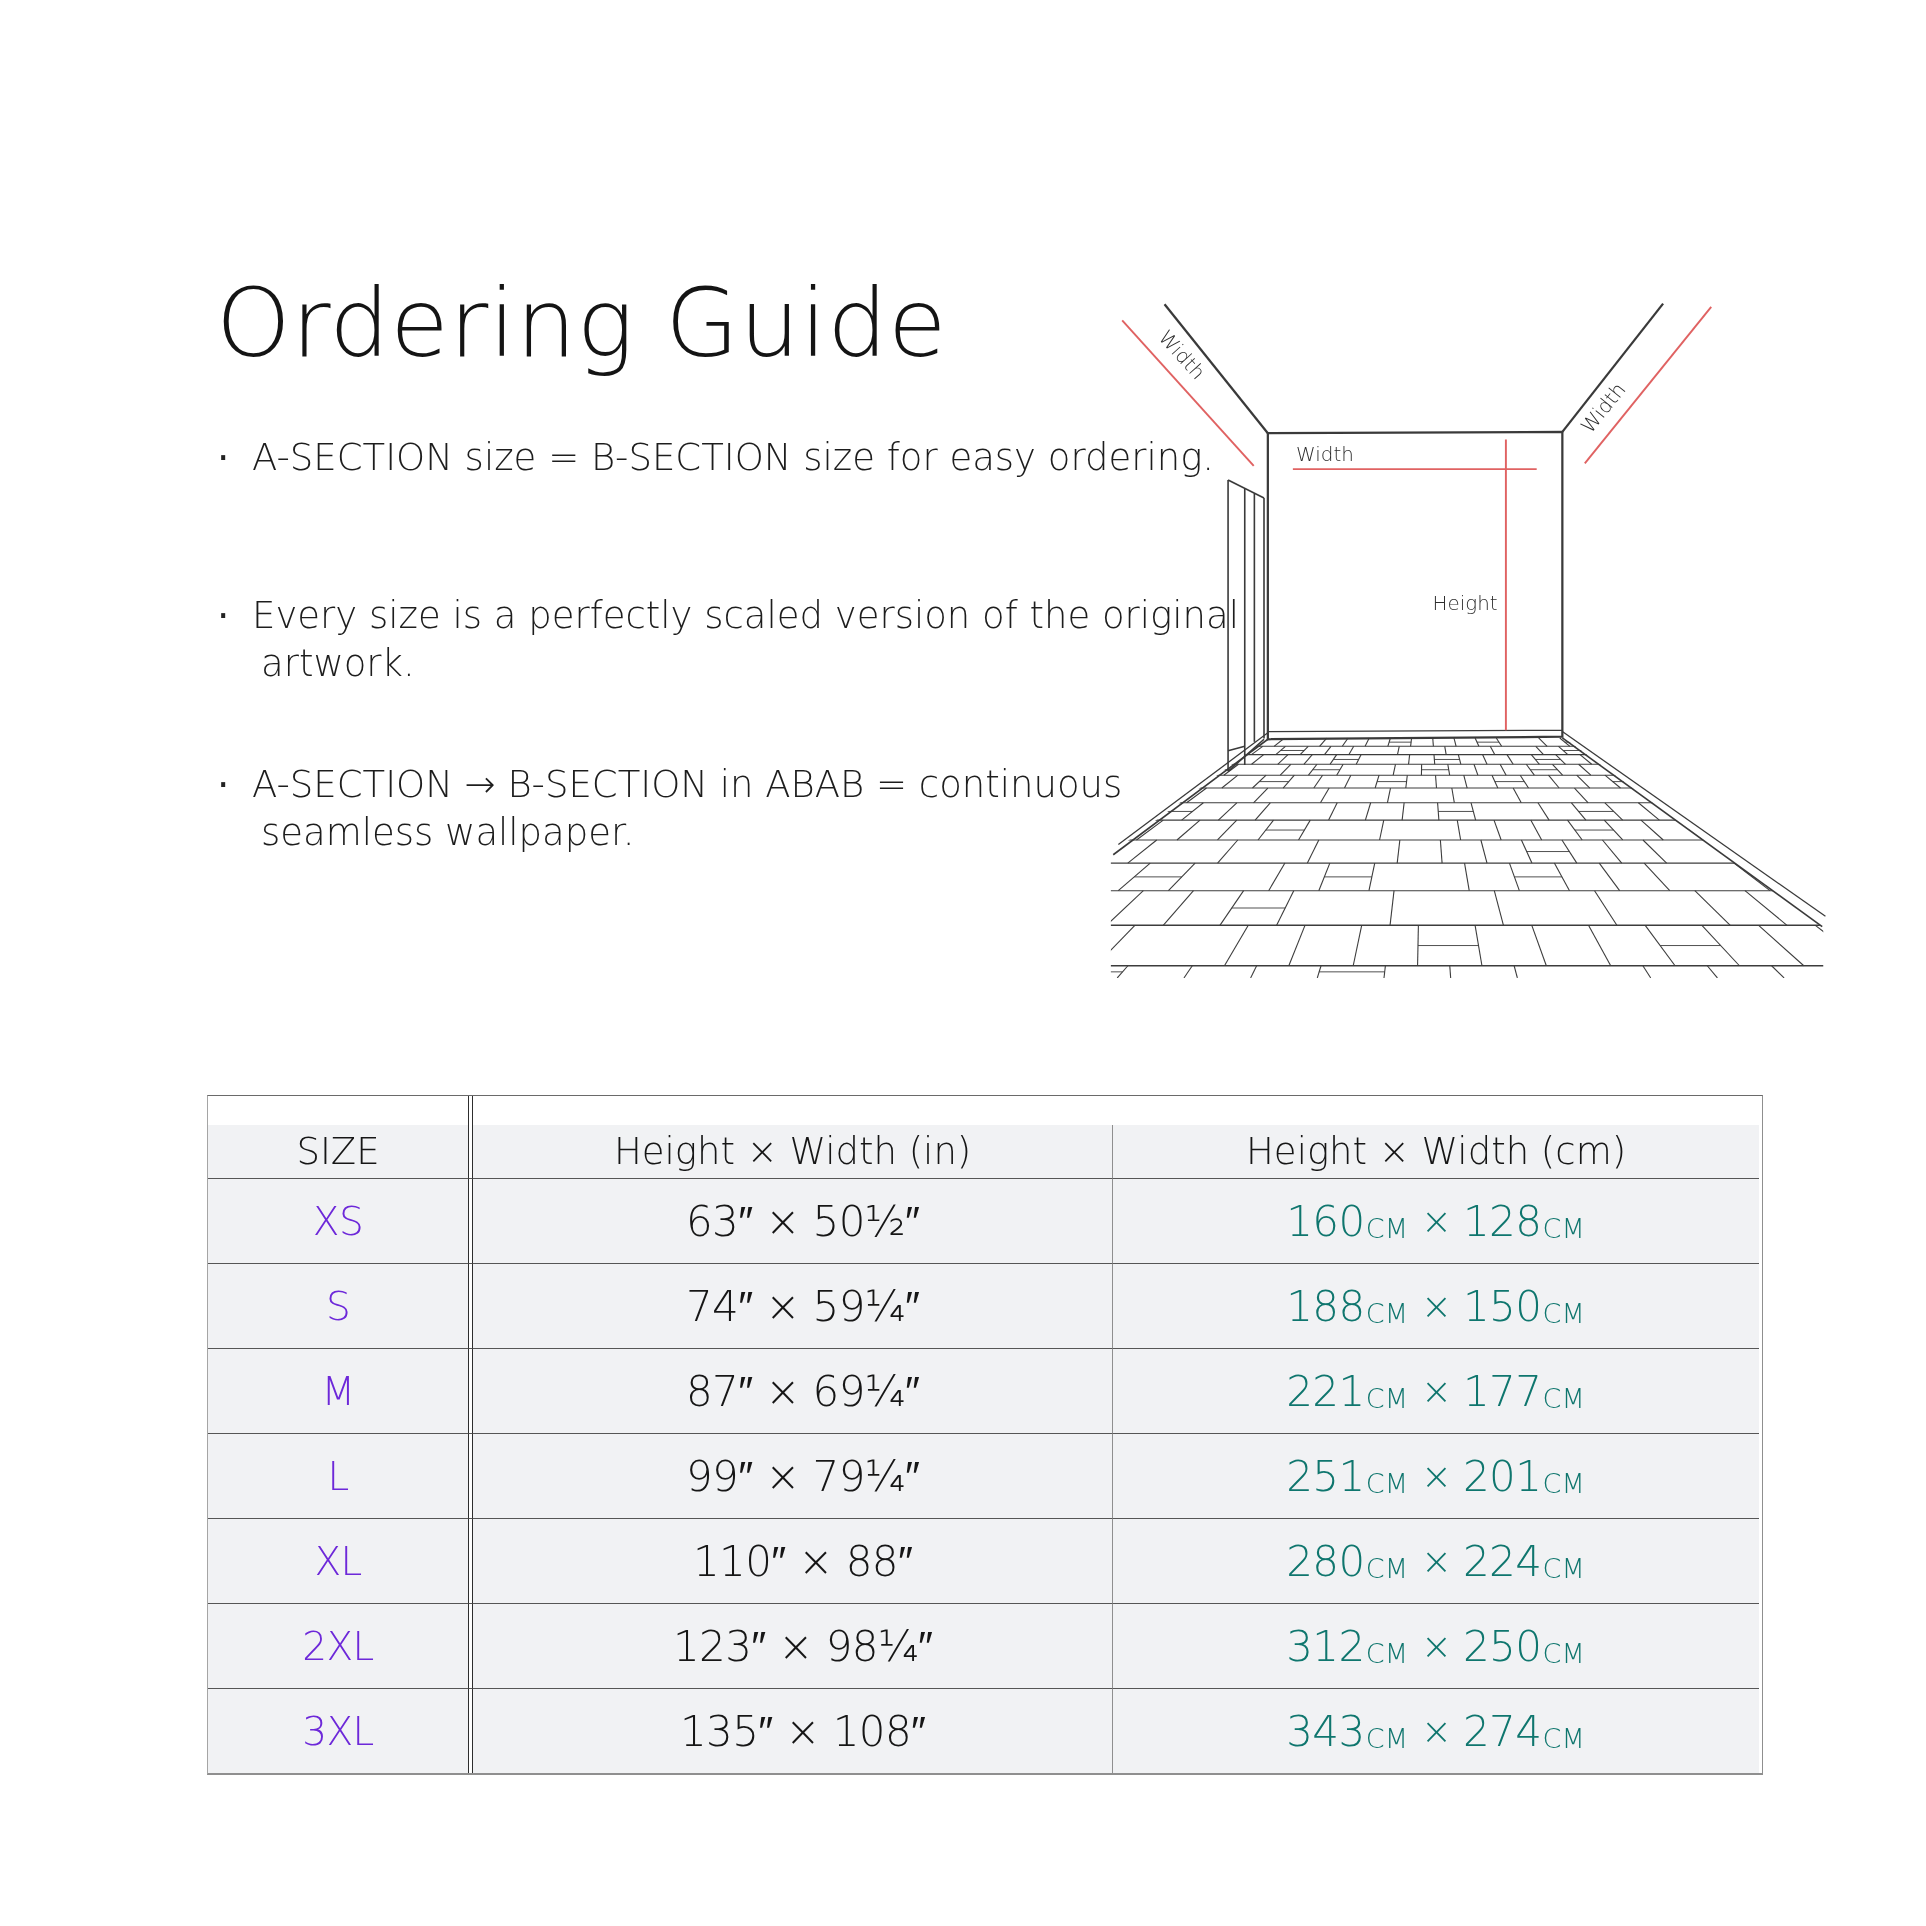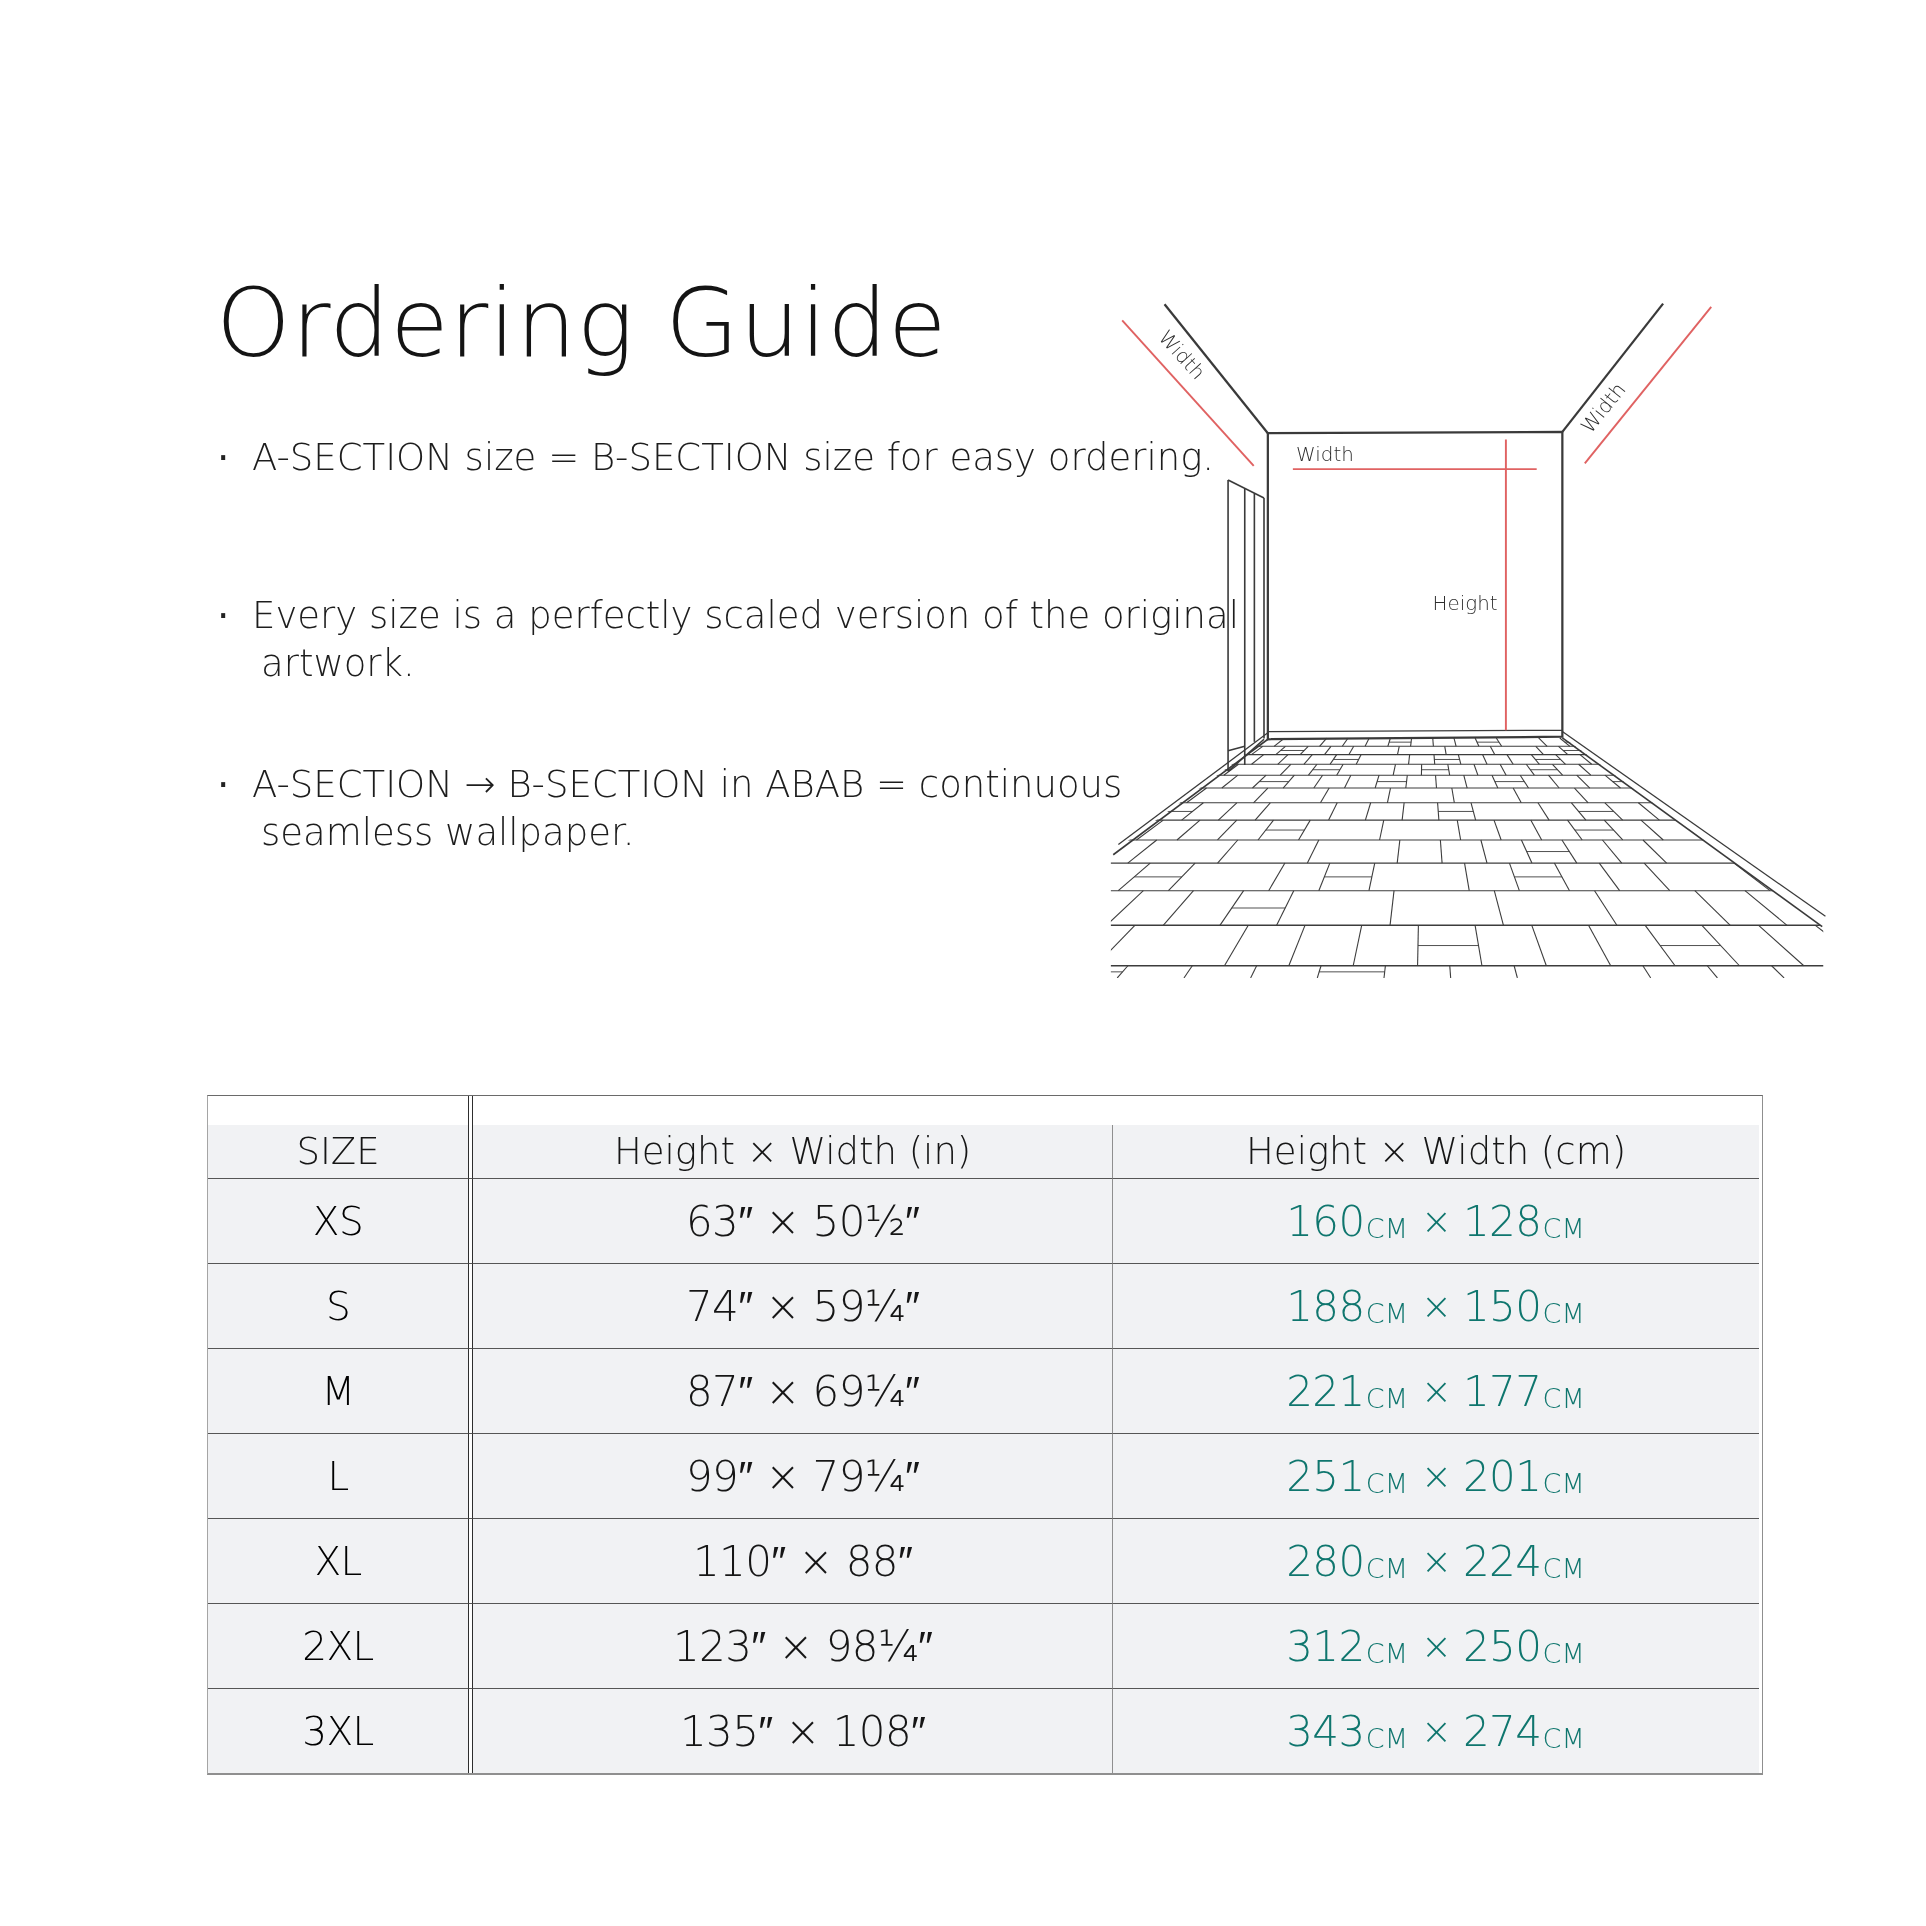--- a/index.html
+++ b/index.html
@@ -26,21 +26,21 @@
   
   .tbl{position:absolute;left:207px;top:1095px;width:1556px;height:680px;box-sizing:border-box;
     display:grid;grid-template-columns:260px 5.1px 639px 647px;grid-template-rows:82px repeat(7,85px);
     background:#ffffff;border-top:1.9px solid #6a6a6a;border-bottom:2.6px solid #8f8f8f;
     border-left:1.3px solid #a5a5a5;border-right:1.9px solid #8f8f8f;}
   .c{background:#f1f2f4;display:flex;align-items:center;justify-content:center;overflow:hidden;}
   .sp{background:#ffffff;border-left:1.3px solid #2e2e2e;border-right:1.3px solid #2e2e2e;}
   .cl{border-left:1.3px solid #8f8f8f;}
   .rt{border-top:1.9px solid #565656;}
   .hd{font-size:37px;font-weight:300;color:#161616;letter-spacing:0px;margin-top:29px;}
-  .szc{font-size:39px;font-weight:300;letter-spacing:-0.6px;color:#000000;}
+  .szc{font-size:39px;font-weight:300;letter-spacing:-0.6px;color:#6d28d9;}
   .inch{font-size:42px;font-weight:300;letter-spacing:-0.6px;color:#161616;padding-left:20px;}
   .cmv{font-size:42px;font-weight:300;letter-spacing:-0.6px;color:#0f766e;}
   .u{font-size:27px;font-weight:300;letter-spacing:0px;padding:0 1.3px;align-self:center;margin-top:14px;}
   .x{font-size:37px;margin:0 11.6px;}
 </style>
 </head>
 <body>
 
 <div class="page">
 

